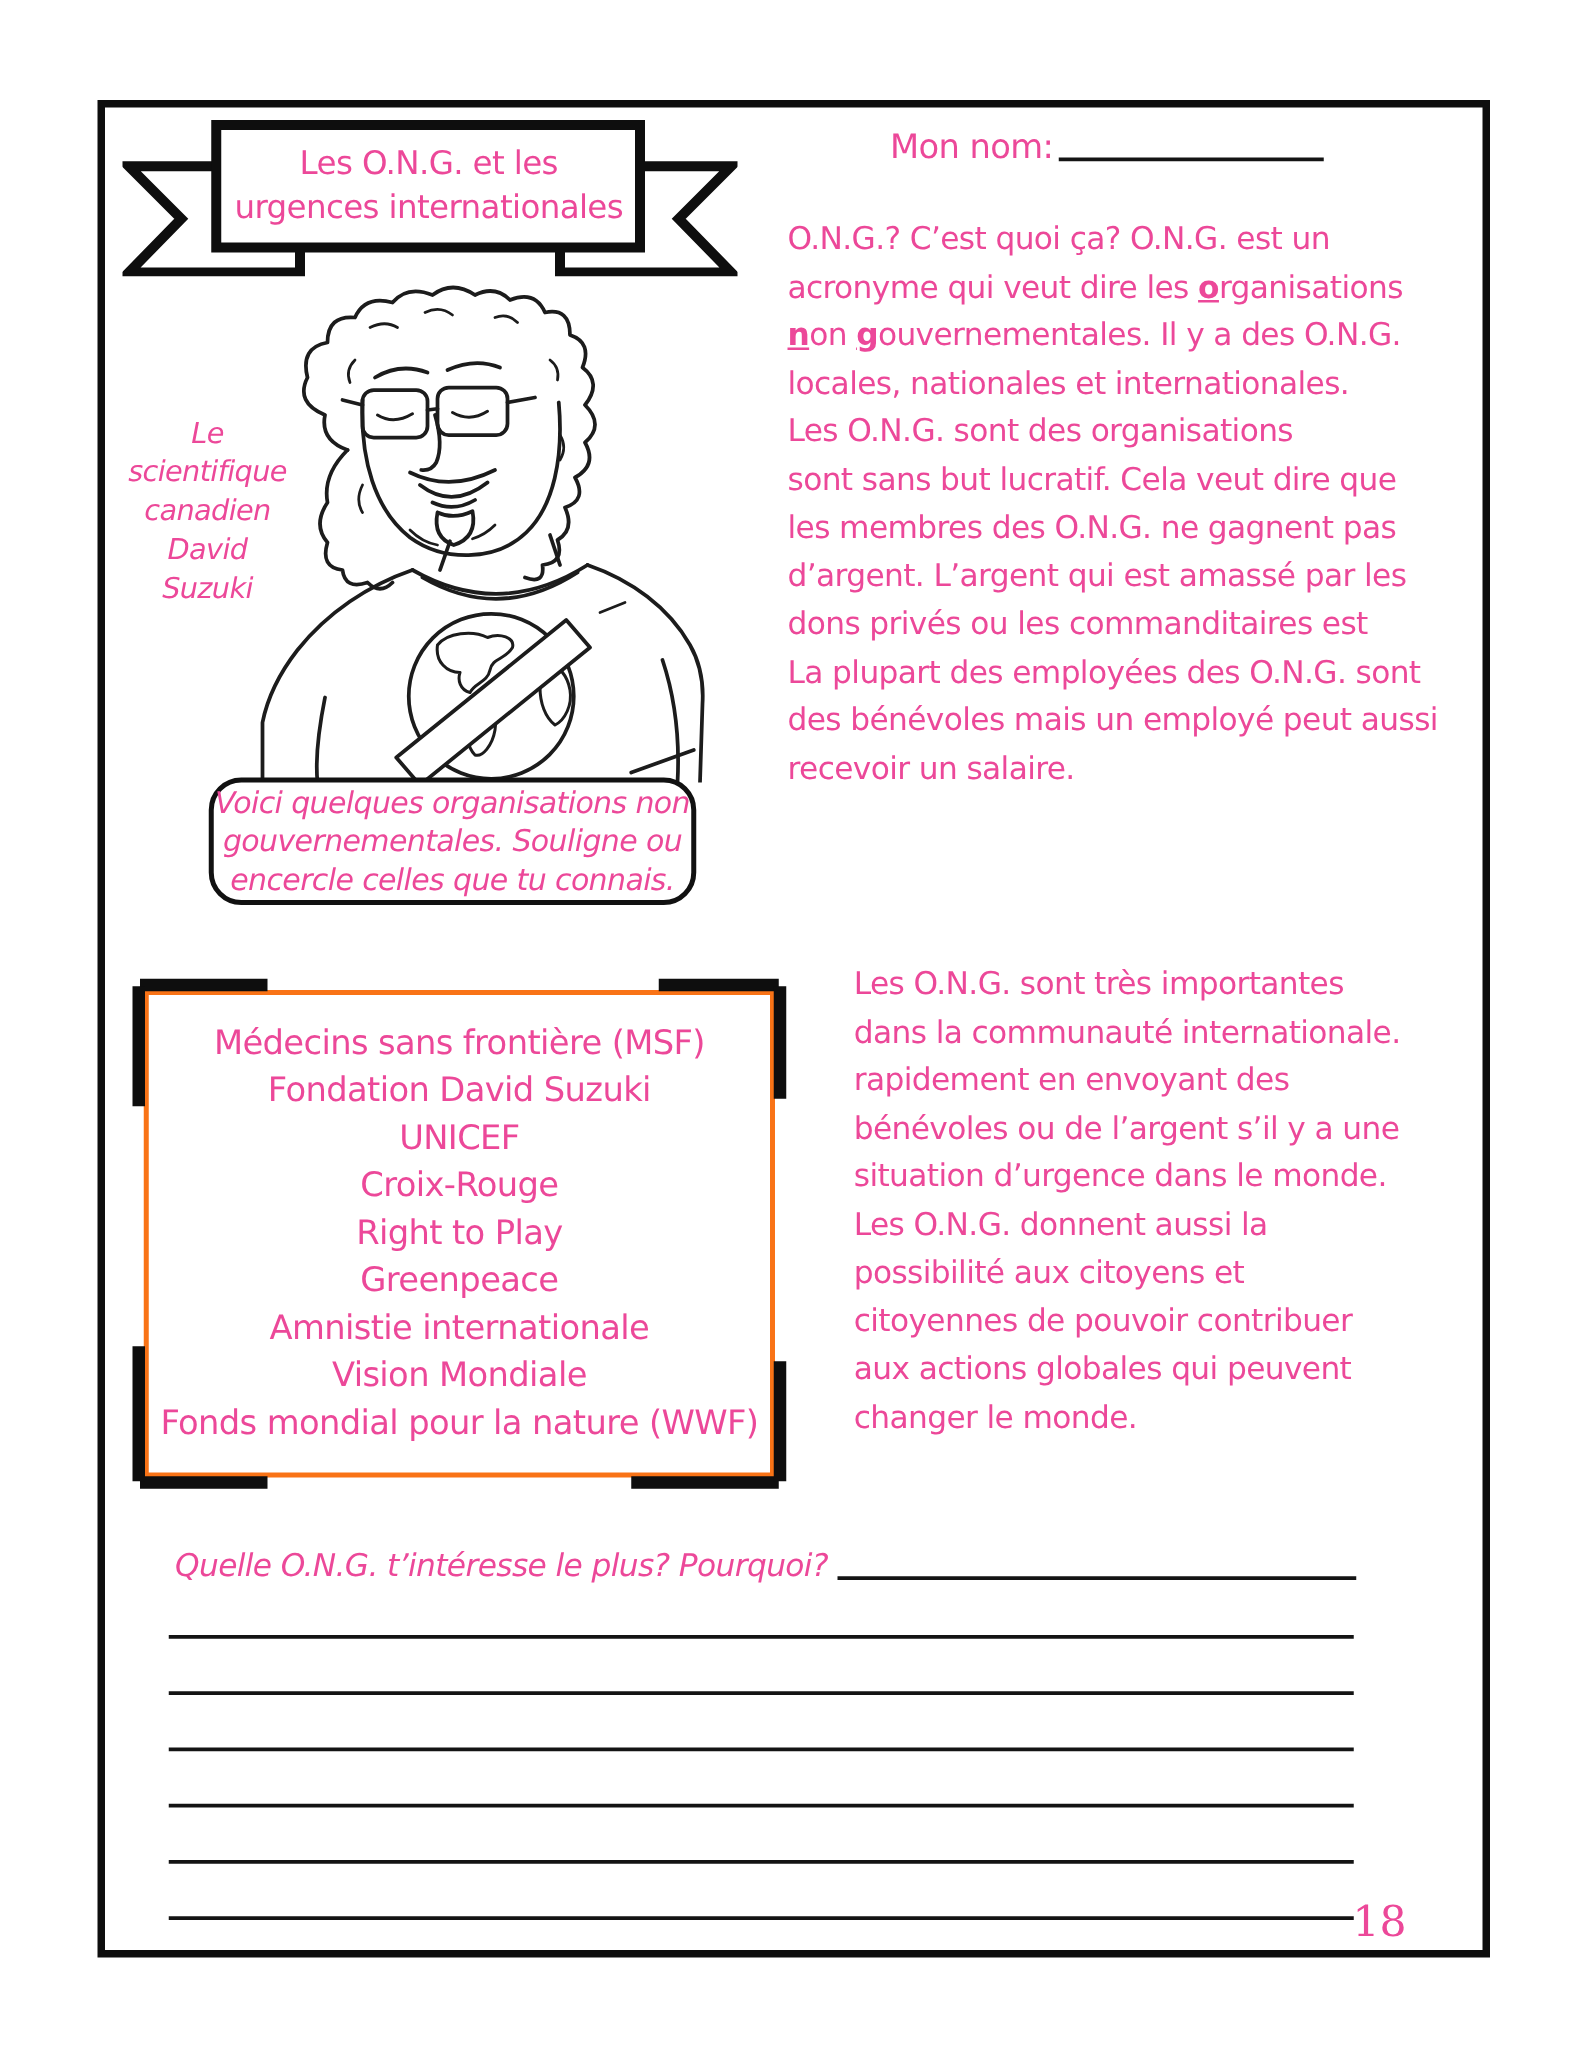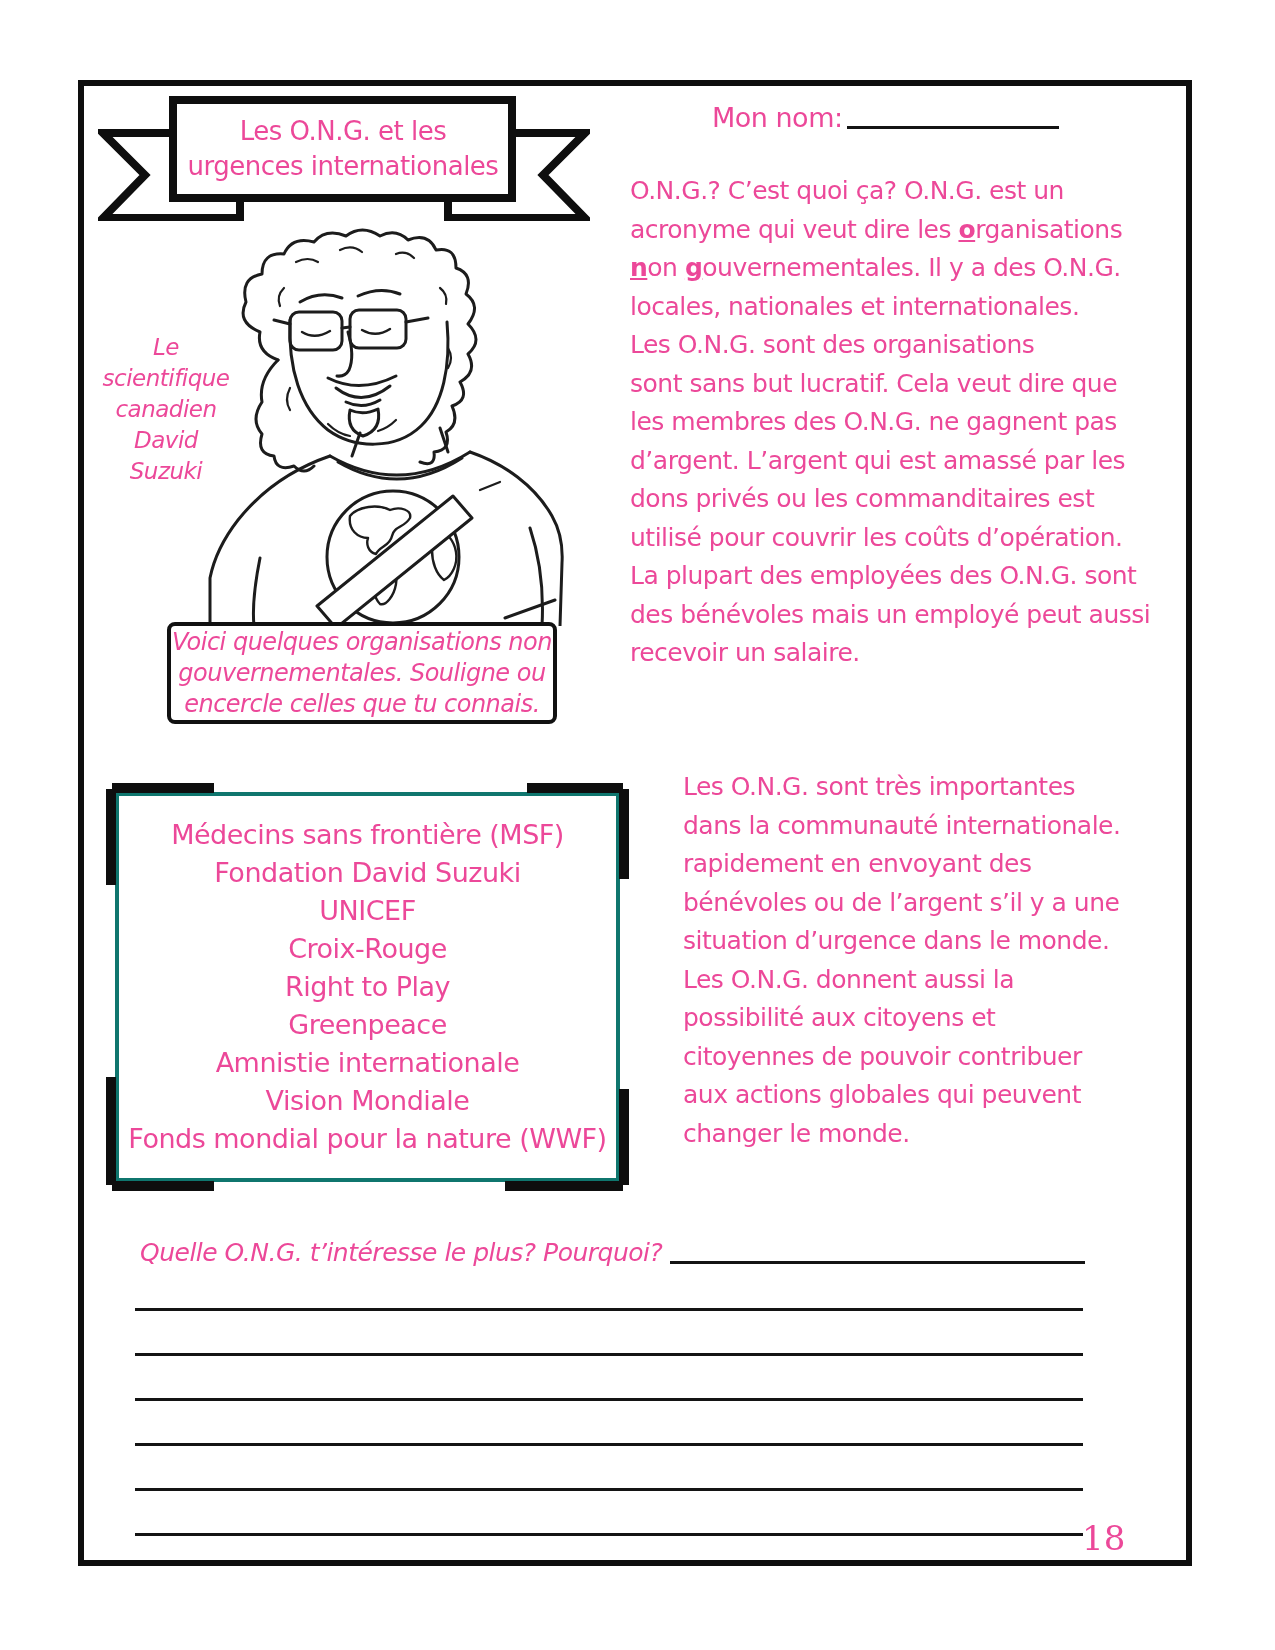--- a/index.html
+++ b/index.html
@@ -16,26 +16,26 @@
   
   .name-row{position:absolute;left:712px;top:102px;display:flex;align-items:flex-end;}
   .name-label{font-size:27px;}
   .name-line{width:212px;border-bottom:3px solid #141414;margin-left:4px;margin-bottom:4px;height:24px;}
   
   .caption{position:absolute;left:90px;top:332px;width:152px;text-align:center;
            font-style:italic;font-size:23px;line-height:31px;}
   .portrait{position:absolute;left:200px;top:228px;width:368px;height:398px;}
   
   .bubble{position:absolute;left:167px;top:622px;width:390px;height:102px;background:#fff;
-          border:4px solid #111;border-radius:8px;box-sizing:border-box;
+          border:4px solid #111;border-radius:26px;box-sizing:border-box;
           display:flex;flex-direction:column;justify-content:center;align-items:center;
           font-style:italic;font-size:24px;line-height:31px;text-align:center;}
   
   .ngo-box{position:absolute;left:115px;top:792px;width:505px;height:390px;
-           border:4px solid #0f766e;box-sizing:border-box;background:#fff;
+           border:4px solid #f97316;box-sizing:border-box;background:#fff;
            display:flex;flex-direction:column;justify-content:center;align-items:center;
            font-size:27px;line-height:38px;text-align:center;}
   .bar{position:absolute;background:#0e0e0e;}
   .b-tl{left:-7px;top:-13px;width:102px;height:10px;}
   .b-tr{right:-7px;top:-13px;width:96px;height:10px;}
   .b-bl{left:-7px;bottom:-13px;width:102px;height:10px;}
   .b-br{right:-7px;bottom:-13px;width:118px;height:10px;}
   .b-lt{left:-13px;top:-7px;width:10px;height:96px;}
   .b-lb{left:-13px;bottom:-7px;width:10px;height:108px;}
   .b-rt{right:-13px;top:-7px;width:10px;height:90px;}
@@ -170,21 +170,20 @@
   <div class="para para1">
       <div class="p-line">O.N.G.? C’est quoi ça? O.N.G. est un</div>
       <div class="p-line">acronyme qui veut dire les <span class="bu">o</span>rganisations</div>
       <div class="p-line"><span class="bu">n</span>on <span class="bu">g</span>ouvernementales. Il y a des O.N.G.</div>
       <div class="p-line">locales, nationales et internationales.</div>
       <div class="p-line">Les O.N.G. sont des organisations</div>
       <div class="p-line">sont sans but lucratif. Cela veut dire que</div>
       <div class="p-line">les membres des O.N.G. ne gagnent pas</div>
       <div class="p-line">d’argent. L’argent qui est amassé par les</div>
       <div class="p-line">dons privés ou les commanditaires est</div>
-      <div class="p-line">utilisé pour couvrir les coûts d’opération.</div>
       <div class="p-line">La plupart des employées des O.N.G. sont</div>
       <div class="p-line">des bénévoles mais un employé peut aussi</div>
       <div class="p-line">recevoir un salaire.</div>
     </div>
 
   <div class="para para2">
       <div class="p-line">Les O.N.G. sont très importantes</div>
       <div class="p-line">dans la communauté internationale.</div>
       <div class="p-line">rapidement en envoyant des</div>
       <div class="p-line">bénévoles ou de l’argent s’il y a une</div>

